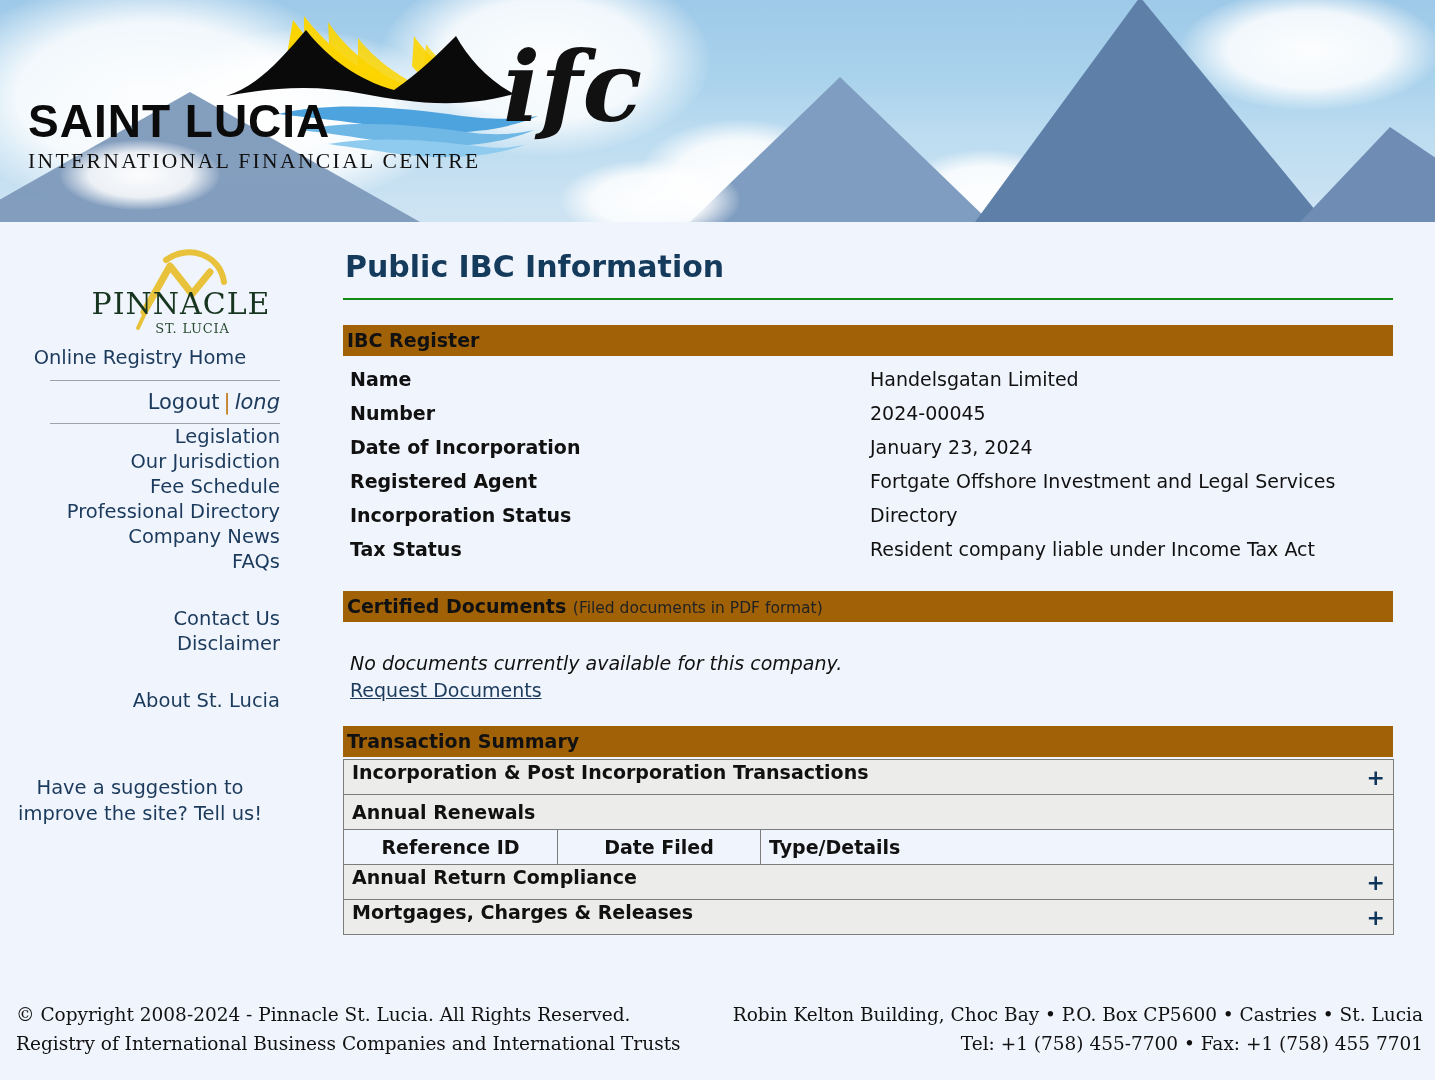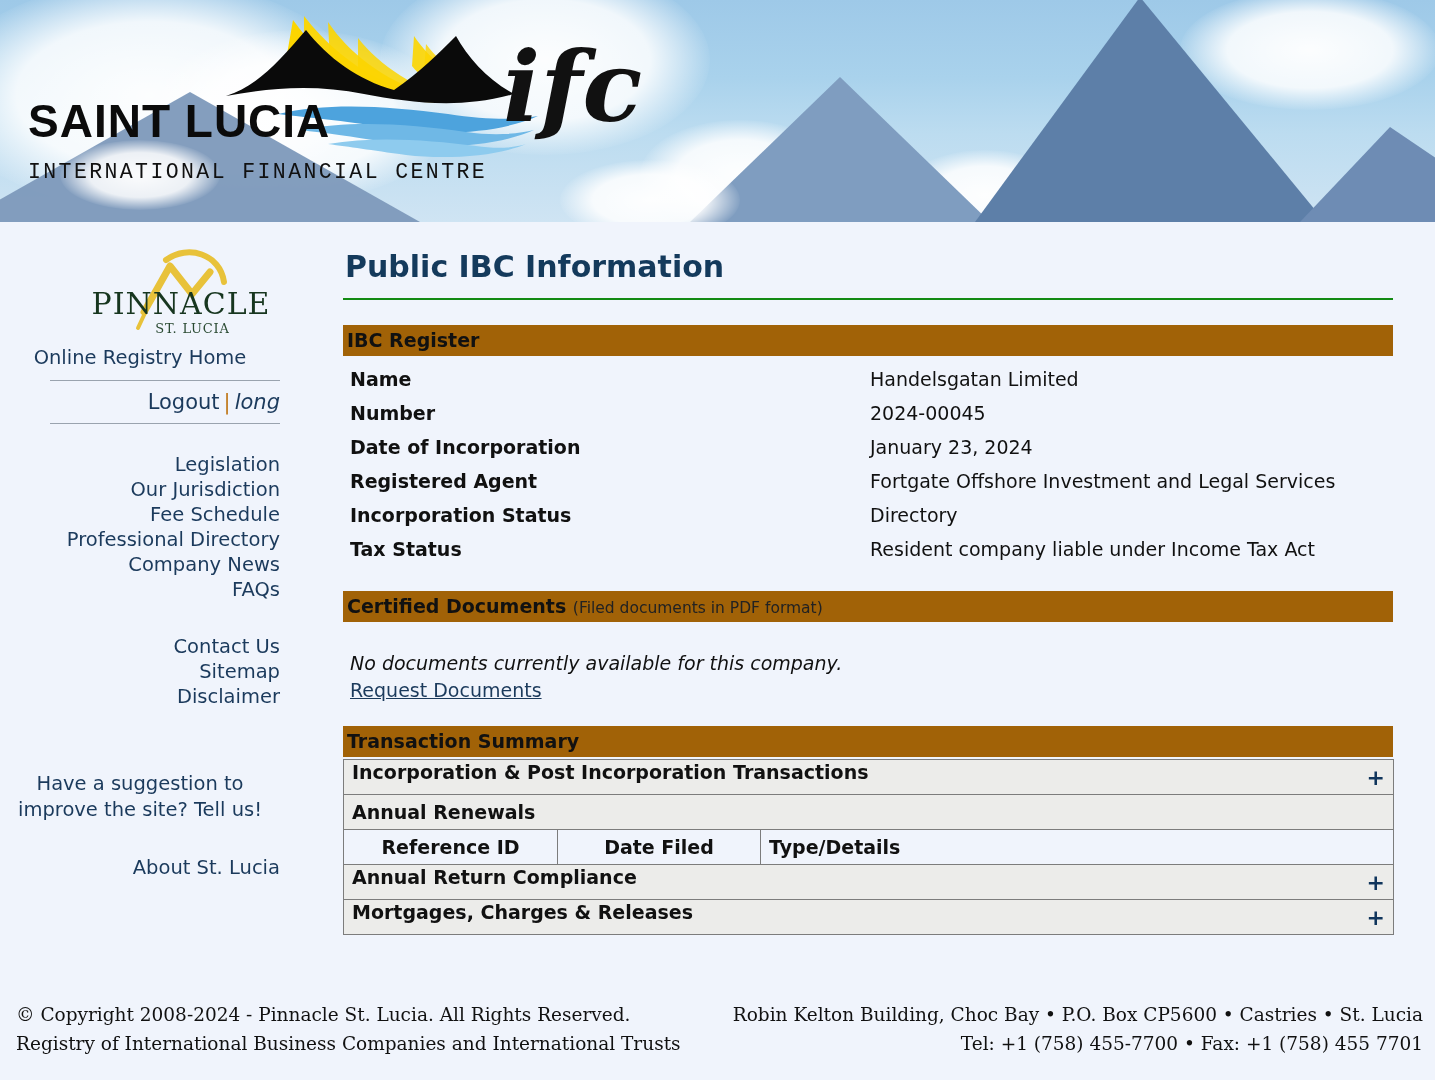--- a/index.html
+++ b/index.html
@@ -67,26 +67,26 @@
     line-height: 1;
   }
   #slifc-line1 {
     font-family: "Liberation Sans", sans-serif;
     font-weight: bold;
     font-size: 46px;
     letter-spacing: 1px;
     color: #0b0b0b;
   }
   #slifc-line2 {
-    font-family: Liberation Mono, monospace;
+    font-family: Liberation Serif, serif;
     font-weight: normal;
     font-size: 21.5px;
     letter-spacing: 2.4px;
     color: #111;
-    margin-top: 18px;
+    margin-top: 7px;
   }
   #ifc-mark {
     position: absolute;
     left: 503px; top: 38px;
     font-family: "DejaVu Serif", serif;
     font-style: italic;
     font-weight: bold;
     font-size: 98px;
     color: #111;
     line-height: 1;
@@ -151,21 +151,21 @@
     background: #9aa3ae;
     margin: 0 20px 0 50px;
   }
   #logout-row {
     padding: 9px 20px 9px 0;
     font-size: 21px;
     color: #1b3a5c;
   }
   #logout-row .sep { color: #c07a1e; margin: 0 4px; }
   #logout-row .uname { font-style: italic; }
-  #nav-group-1 { margin-top: 28px; }
+  #nav-group-1 { margin-top: 0; }
   #nav-group-2 { margin-top: 32px; }
   #nav-group-3 { margin-top: 32px; }
   #suggestion {
     margin-top: 62px;
     padding-right: 20px;
     color: #1b3a5c;
     font-size: 19.5px;
     line-height: 26px;
     text-align: center;
     cursor: pointer;
@@ -367,31 +367,30 @@
       <a class="side-link">Legislation</a>
       <a class="side-link">Our Jurisdiction</a>
       <a class="side-link">Fee Schedule</a>
       <a class="side-link">Professional Directory</a>
       <a class="side-link">Company News</a>
       <a class="side-link">FAQs</a>
     </div>
 
     <div id="nav-group-2">
       <a class="side-link">Contact Us</a>
-      <a class="side-link">Sitemap</a>
       <a class="side-link">Disclaimer</a>
+    </div>
+
+    <div id="nav-group-3">
+      <a class="side-link">About St. Lucia</a>
     </div>
 
     <div id="suggestion">
       <div>Have a suggestion to</div>
       <div>improve the site? Tell us!</div>
-    </div>
-
-    <div id="nav-group-3">
-      <a class="side-link">About St. Lucia</a>
     </div>
   </div>
 
   <div id="main">
 
     <h1 id="page-title">Public IBC Information</h1>
     <div id="title-rule"></div>
 
     <div class="section-bar">
       <span>IBC Register</span>

